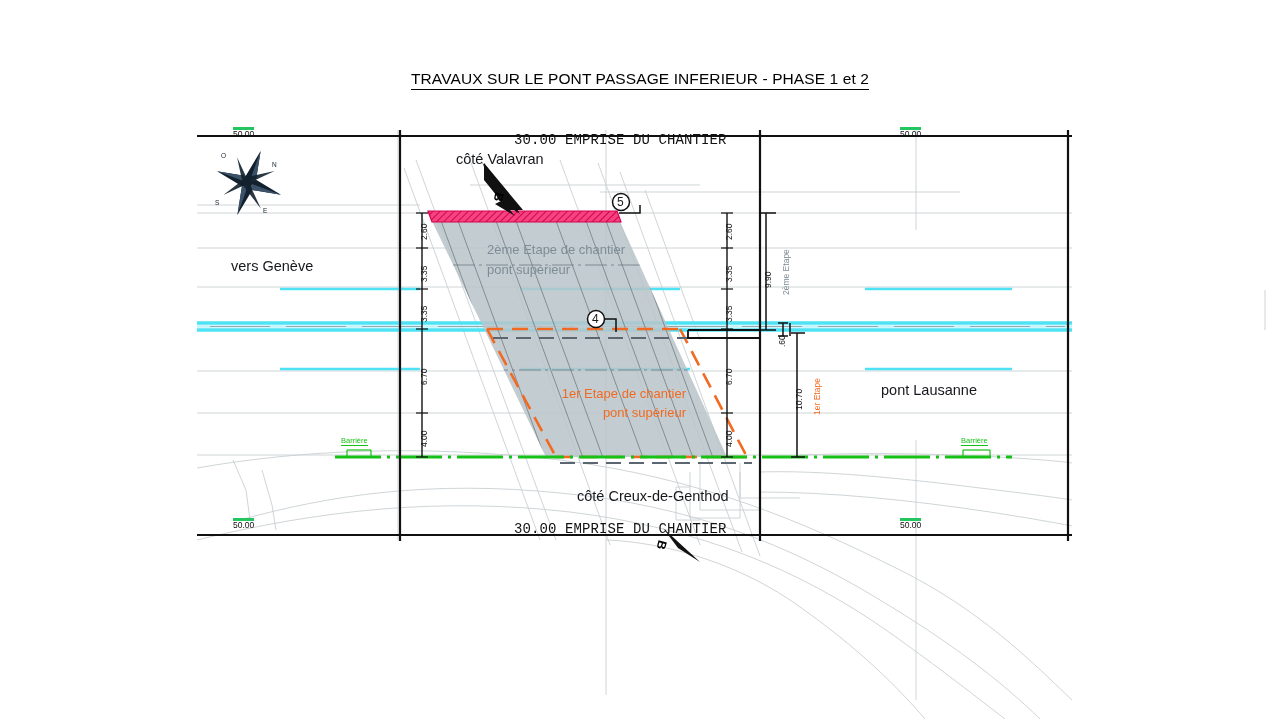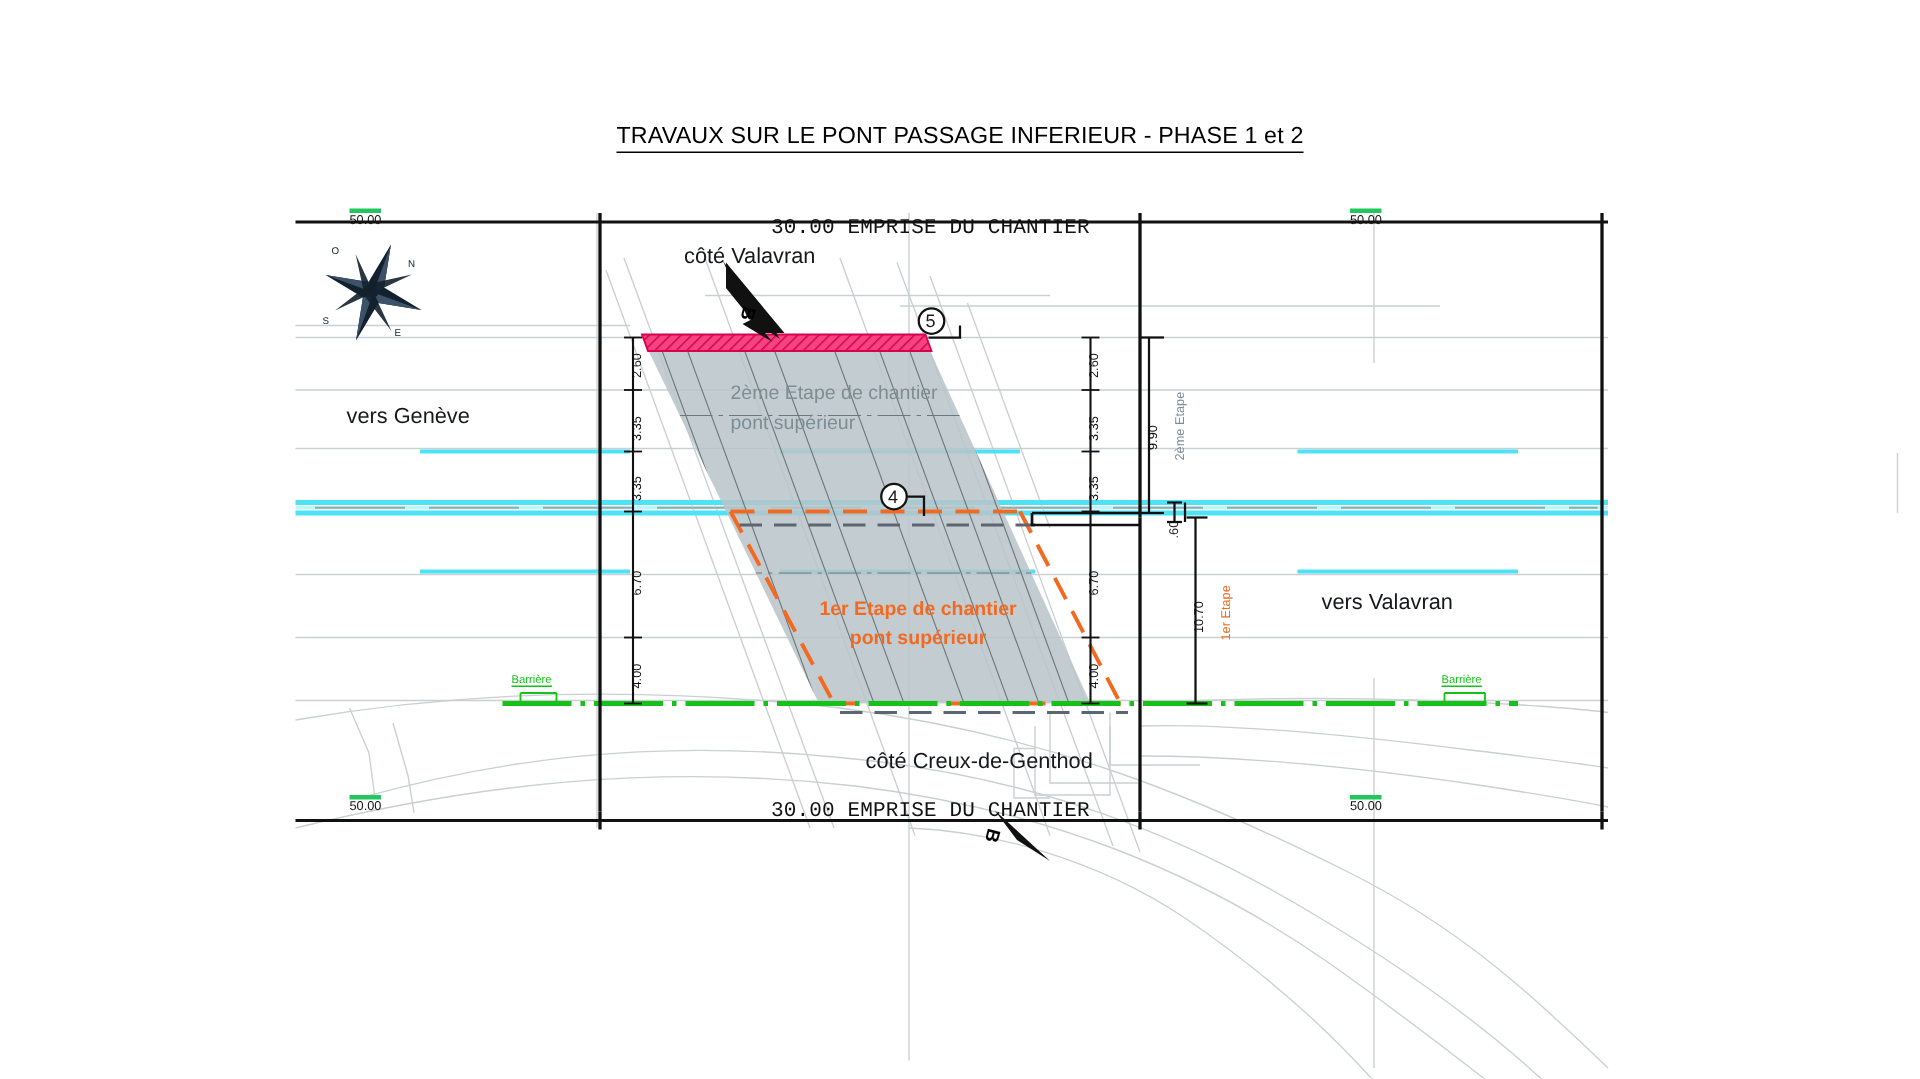--- a/index.html
+++ b/index.html
@@ -10,21 +10,21 @@
   body {
     width: 1280px;
     height: 719px;
     position: relative;
     overflow: hidden;
     font-family: "Liberation Sans", sans-serif;
     color: #000;
   }
   #stage {
     position: absolute;
-    left: 0; top: 12px;
+    left: 0; top: 0;
     width: 1280px;
     height: 591px;
   }
   svg.drawing {
     position: absolute;
     left: 0; top: 0;
     width: 1280px;
     height: 719px;
   }
   .title-wrap {
@@ -76,23 +76,22 @@
   }
   .lbl-stage2 {
     font-size: 13px;
     color: #7e8c96;
     text-align: left;
     line-height: 1.35;
   }
   .lbl-stage1 {
     font-size: 13px;
     color: #f26a21;
-    text-align: center;
+    text-align: right;
     line-height: 1.35;
-    font-weight: bold;
   }
   .lbl-barriere {
     font-size: 7.5px;
     color: #16c217;
     border-bottom: 1px solid #16c217;
     line-height: 1.1;
   }
   .lbl-vrot {
     font-size: 8.5px;
     transform-origin: 0 0;
@@ -358,21 +357,21 @@
   <div class="lbl lbl-emprise" style="left:514px; top:132px;">30.00 EMPRISE DU CHANTIER</div>
   <div class="lbl lbl-5000" style="left:900px; top:127px;">50.00</div>
 
   <div class="lbl lbl-5000" style="left:233px; top:518px;">50.00</div>
   <div class="lbl lbl-emprise" style="left:514px; top:521px;">30.00 EMPRISE DU CHANTIER</div>
   <div class="lbl lbl-5000" style="left:900px; top:518px;">50.00</div>
 
   <div class="lbl lbl-place" style="left:432px; top:151px;margin-left:24px;">côté Valavran</div>
   <div class="lbl lbl-place" style="left:577px; top:488px;">côté Creux-de-Genthod</div>
   <div class="lbl lbl-place" style="left:231px; top:258px;">vers Genève</div>
-  <div class="lbl lbl-place" style="left:881px; top:382px;">vers Valavran</div>
+  <div class="lbl lbl-place" style="left:881px; top:382px;">pont Lausanne</div>
 
   <div class="lbl lbl-stage2" style="left:487px; top:241px; width:150px;">2ème Etape de chantier</div>
   <div class="lbl lbl-stage2" style="left:487px; top:261px; width:150px;">pont supérieur</div>
   <div class="lbl lbl-stage1" style="left:538px; top:385px; width:148px;">1er Etape de chantier</div>
   <div class="lbl lbl-stage1" style="left:538px; top:404px; width:148px;">pont supérieur</div>
 
   <div class="lbl lbl-barriere" style="left:341px; top:437px;">Barrière</div>
   <div class="lbl lbl-barriere" style="left:961px; top:437px;">Barrière</div>
 
   <div class="lbl lbl-dim-v" style="left:419px; top:240px; transform:rotate(-90deg);">2.60</div>

